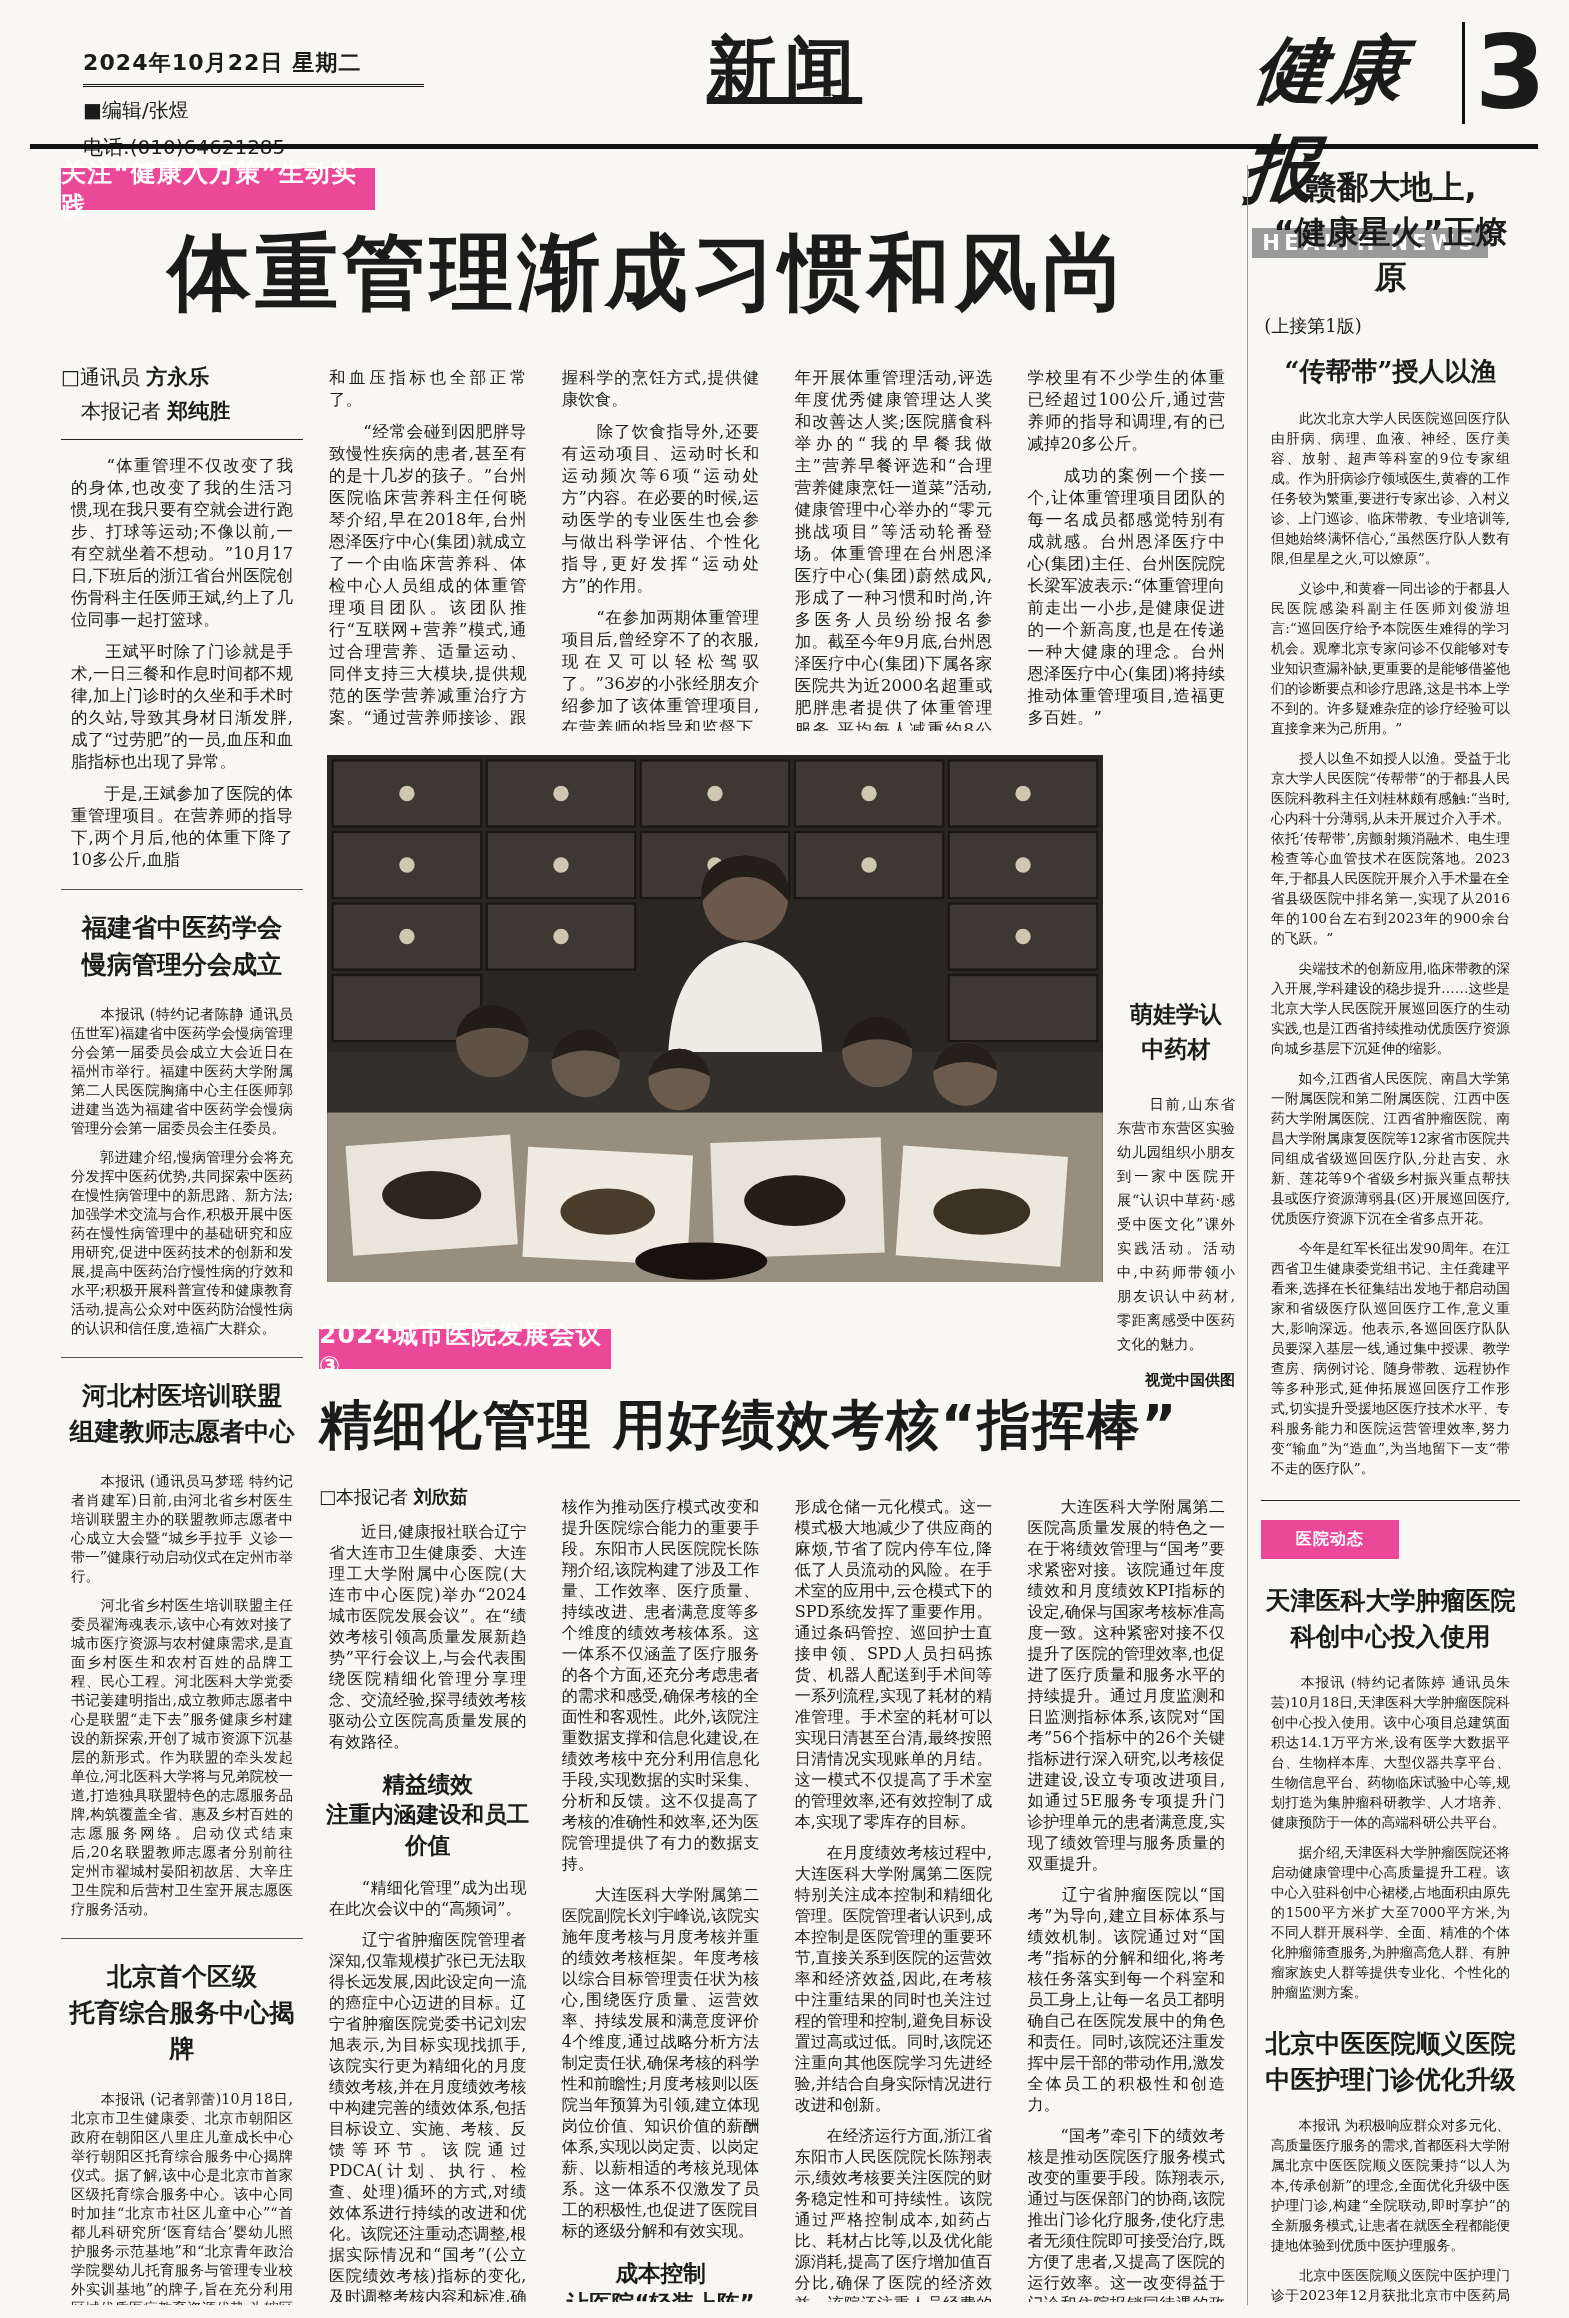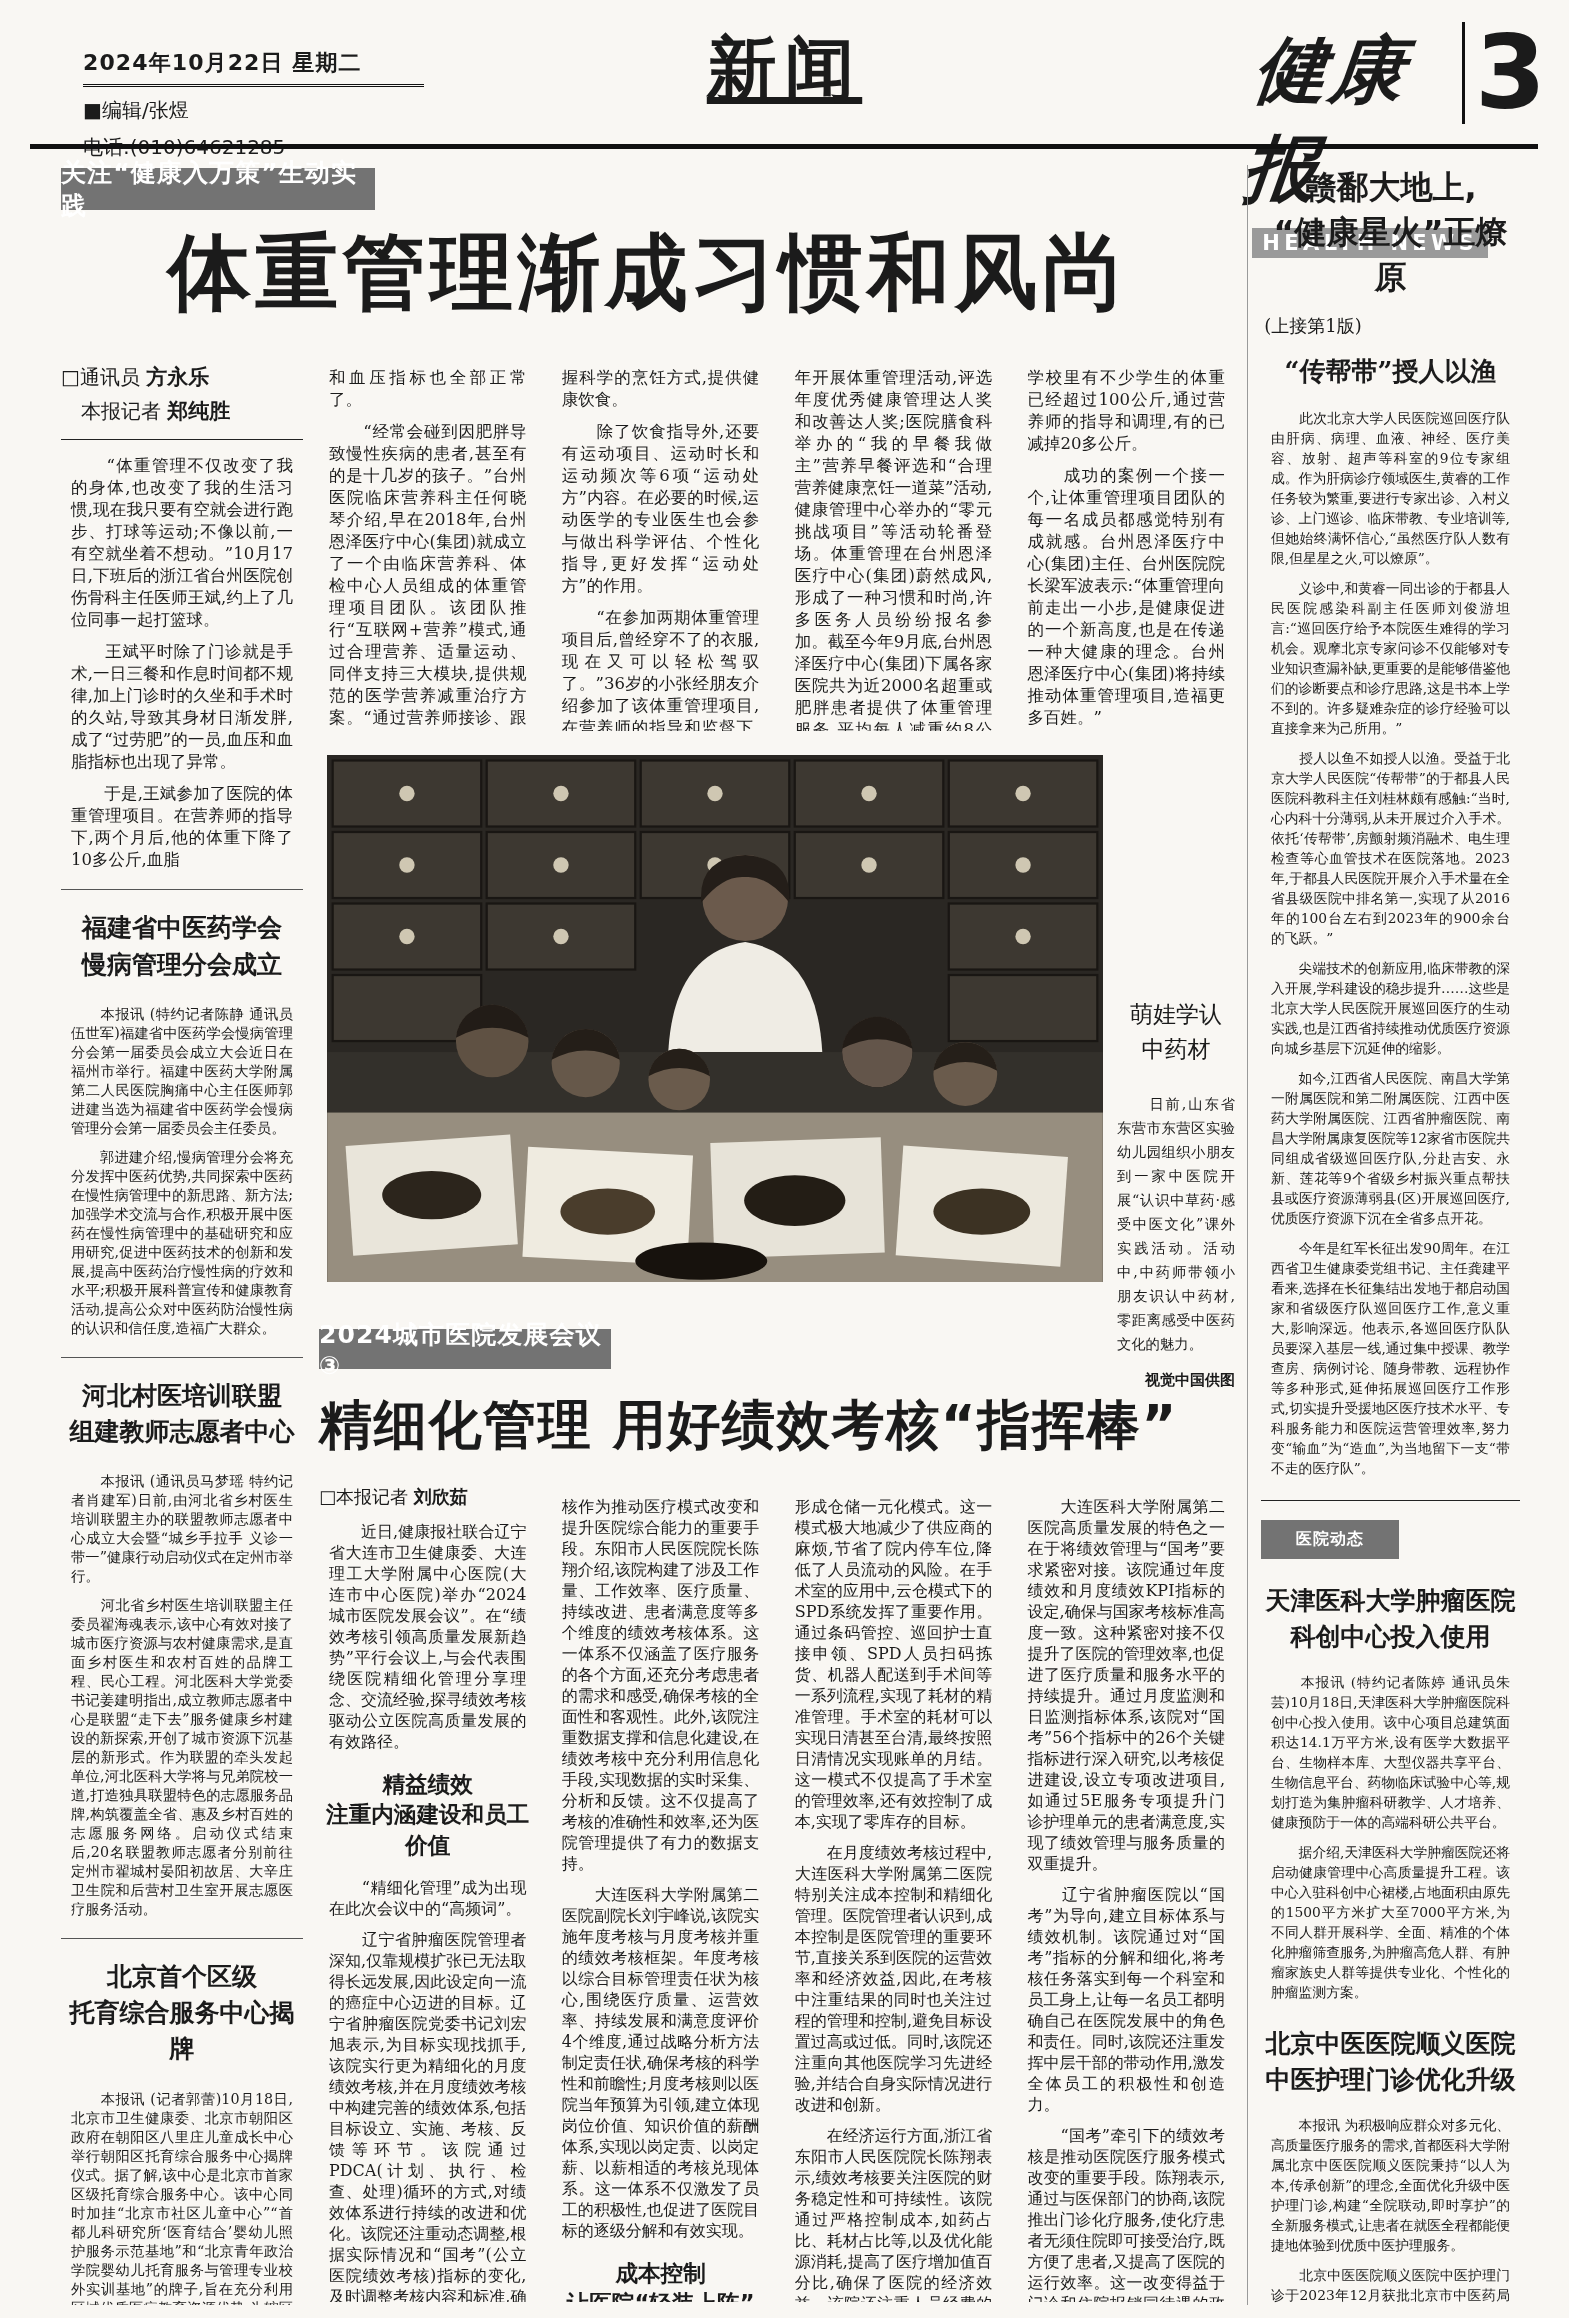--- a/index.html
+++ b/index.html
@@ -12,39 +12,39 @@
   
   .hdr-date{font-size:22px;font-weight:bold;letter-spacing:1.1px;border-bottom:3.3px double #111;padding-bottom:5.5px;}
   .hdr-small{font-size:20px;margin-top:10px;}
   .hdr-section{font-size:70px;font-weight:bold;letter-spacing:7.7px;text-decoration:underline;}
   .masthead{font-size:73px;font-weight:bold;font-style:italic;transform:skewX(-6deg);letter-spacing:3.3px;}
   .pageno{font-size:102px;font-weight:bold;line-height:1;border-left:3.3px solid #111;padding-left:10px;}
   .en-box{background:#9a9a9a;color:#fff;font-size:21px;font-weight:bold;letter-spacing:4.4px;
           padding:3.3px 10px;display:inline-block;}
   .black-rule{background:#111;}
   
-  .kicker{background:#737373;color:#fff;font-size:25px;font-weight:bold;
+  .kicker{background:#ec4899;color:#fff;font-size:25px;font-weight:bold;
           display:flex;align-items:center;justify-content:center;letter-spacing:1.1px;}
   
   .lead-title{font-size:83px;font-weight:bold;letter-spacing:4.4px;text-align:center;line-height:1.1;}
   .byline{font-size:20px;line-height:1.6;padding:3.3px 0 12px 0;border-bottom:1.7px solid #222;margin-bottom:14.3px;}
   .byline b{font-size:21px;}
   .body-30{font-size:16.5px;line-height:22px;}
   .cols{display:flex;gap:15.4px;}
   .col{flex:1;overflow:hidden;}
   .col-subhead{text-align:center;font-weight:bold;font-family:"DejaVu Sans","Liberation Sans",sans-serif;
                font-size:22.6px;line-height:1.35;margin:16.5px 0;}
   
   .sub-article{border-top:1.1px solid #555;margin-top:18.7px;padding-top:20px;}
   .sub-title{text-align:center;font-weight:bold;font-size:25px;line-height:1.45;margin-bottom:22px;
              font-family:"DejaVu Serif",serif;}
   .body-26{font-size:14.3px;line-height:19px;}
   
   .photo-frame{background:#2e2b26;overflow:hidden;}
-  .caption-title{font-weight:normal;font-size:23px;line-height:1.5;text-align:center;margin-bottom:26.4px;}
+  .caption-title{font-weight:bold;font-size:23px;line-height:1.5;text-align:center;margin-bottom:26.4px;}
   .caption-text{font-size:14.3px;line-height:24px;}
   .caption-credit{font-size:15px;font-weight:bold;text-align:right;margin-top:14.3px;}
   
   .conf-title{font-size:53px;font-weight:bold;text-align:left;letter-spacing:1.7px;}
   .body-29{font-size:16px;line-height:21px;}
   .conf-byline{font-size:18px;margin-bottom:14.3px;}
   
   .right-title{font-size:32px;font-weight:bold;text-align:center;line-height:1.4;}
   .right-note{font-size:18px;margin:14.3px 0 5.5px 3.3px;}
   .right-subhead{font-size:26px;font-weight:bold;text-align:center;margin:16.5px 0 18.7px 0;}

